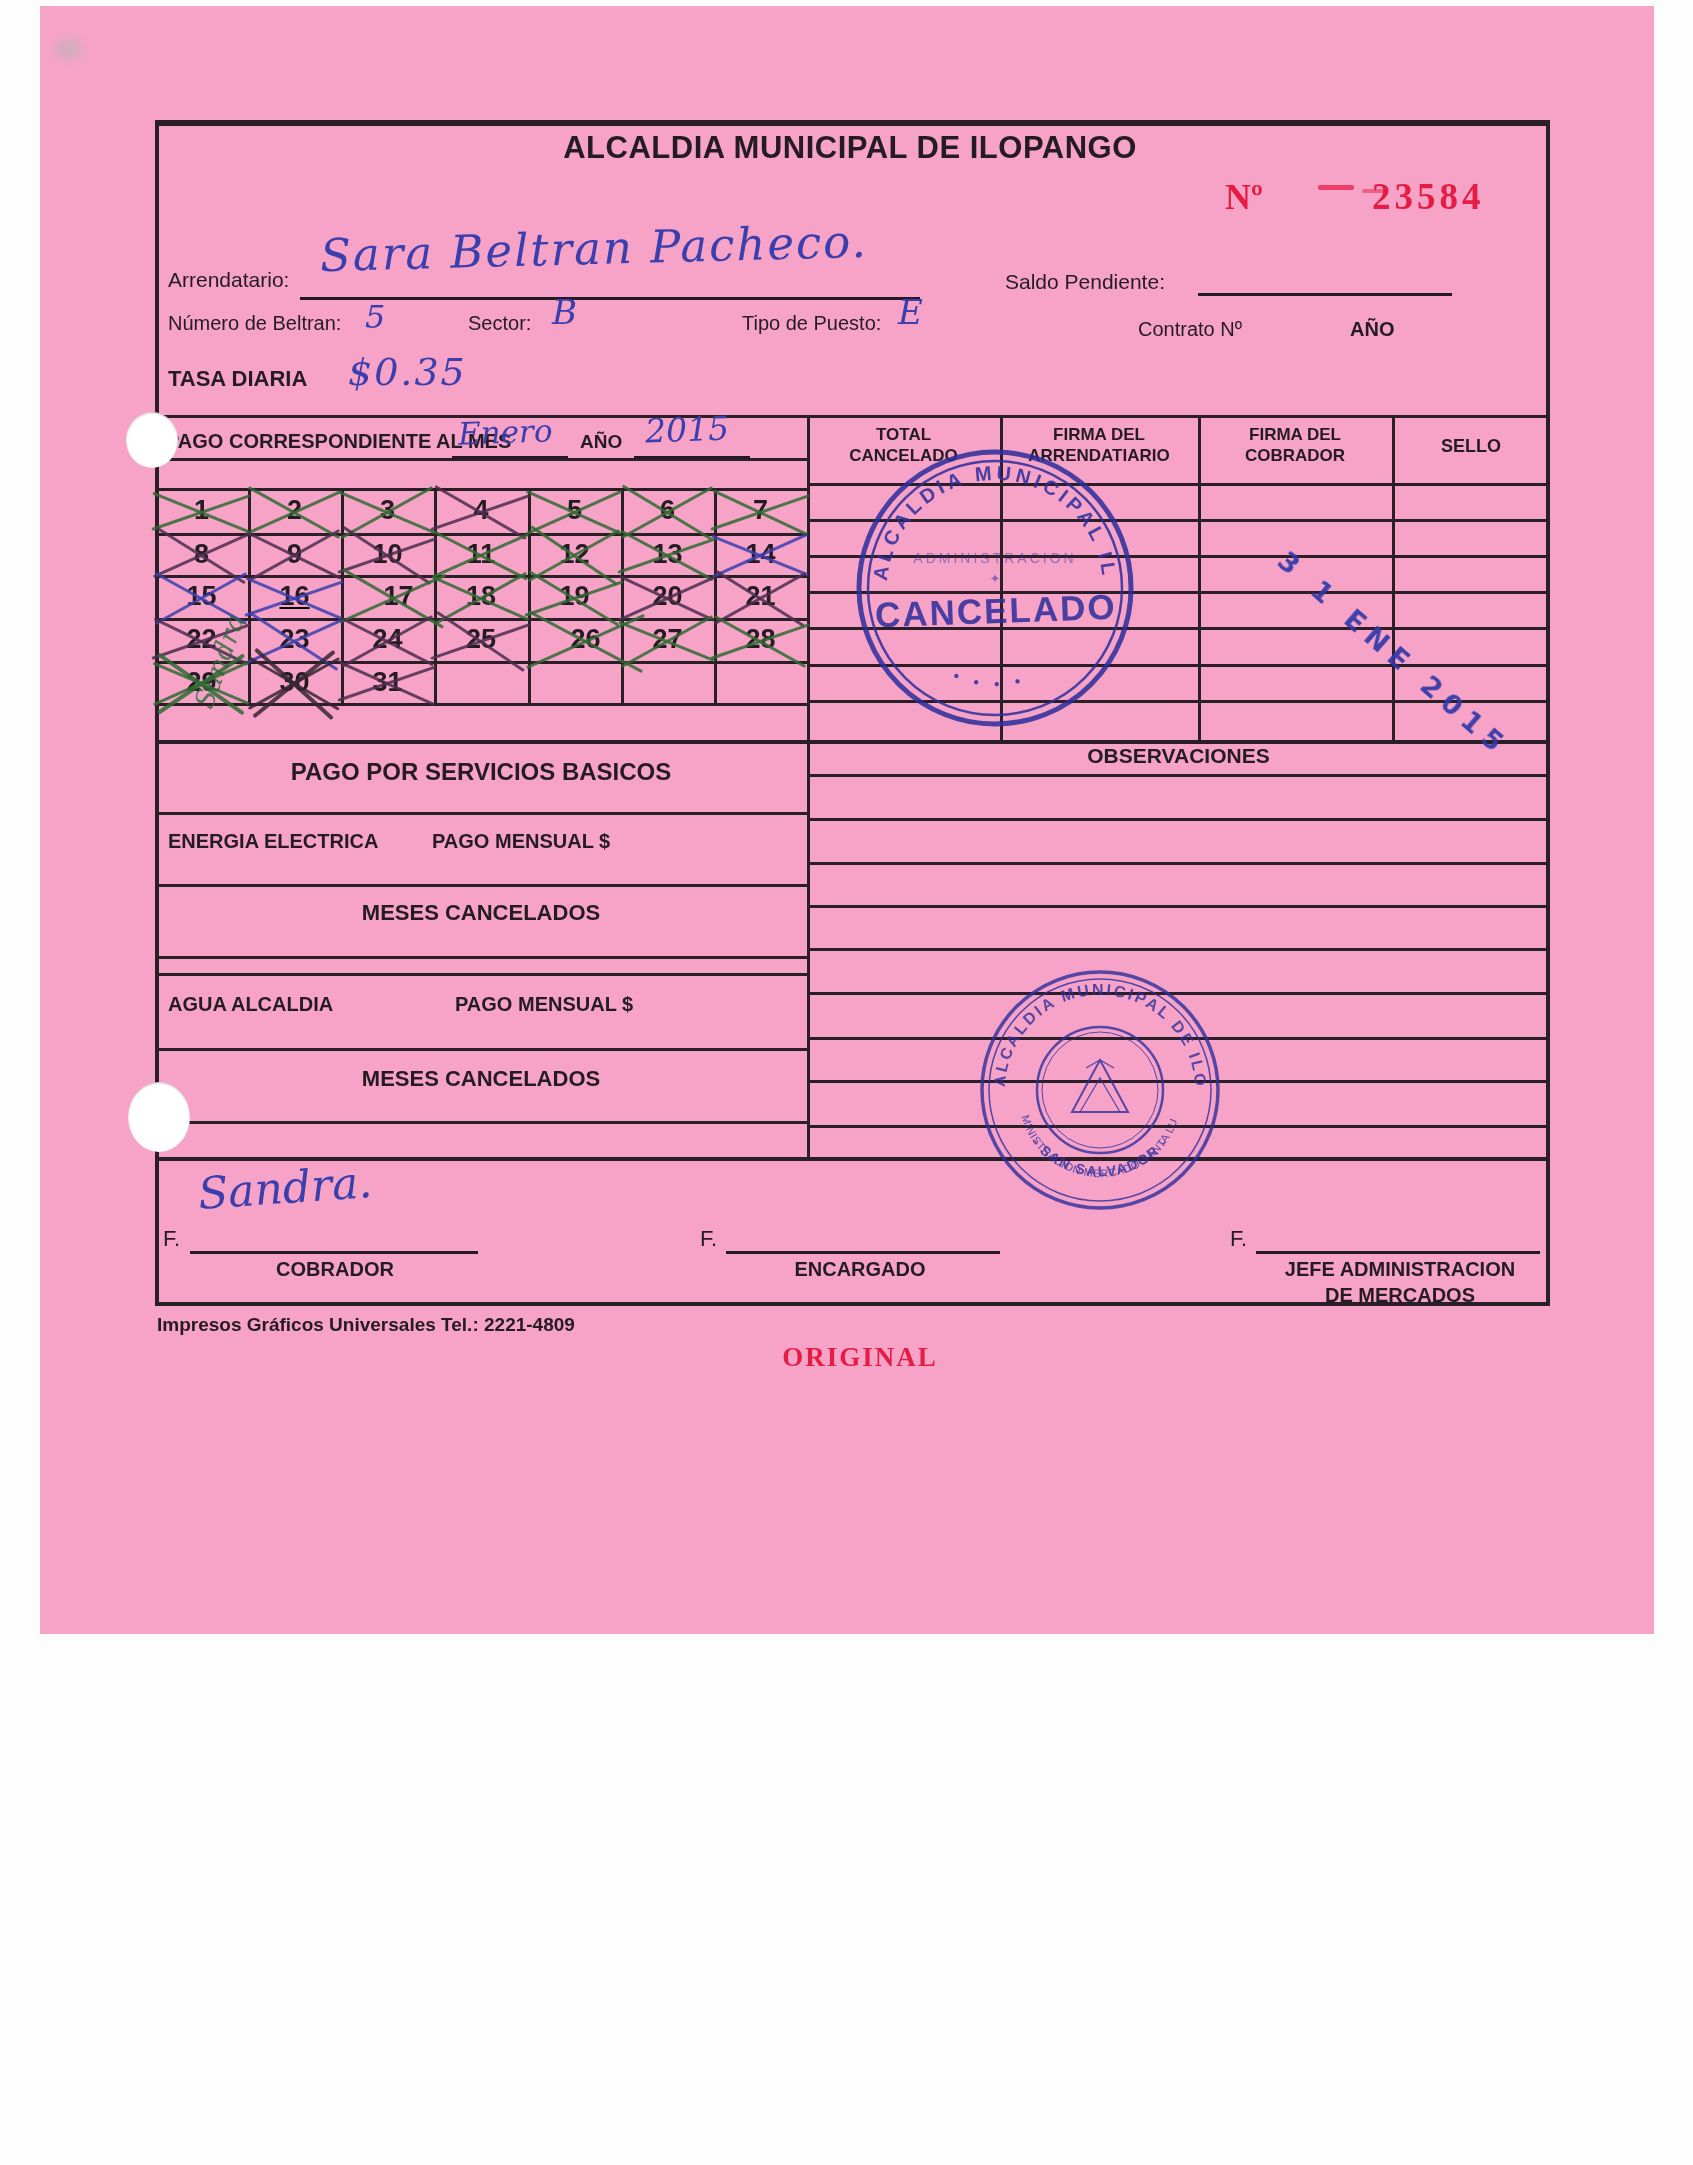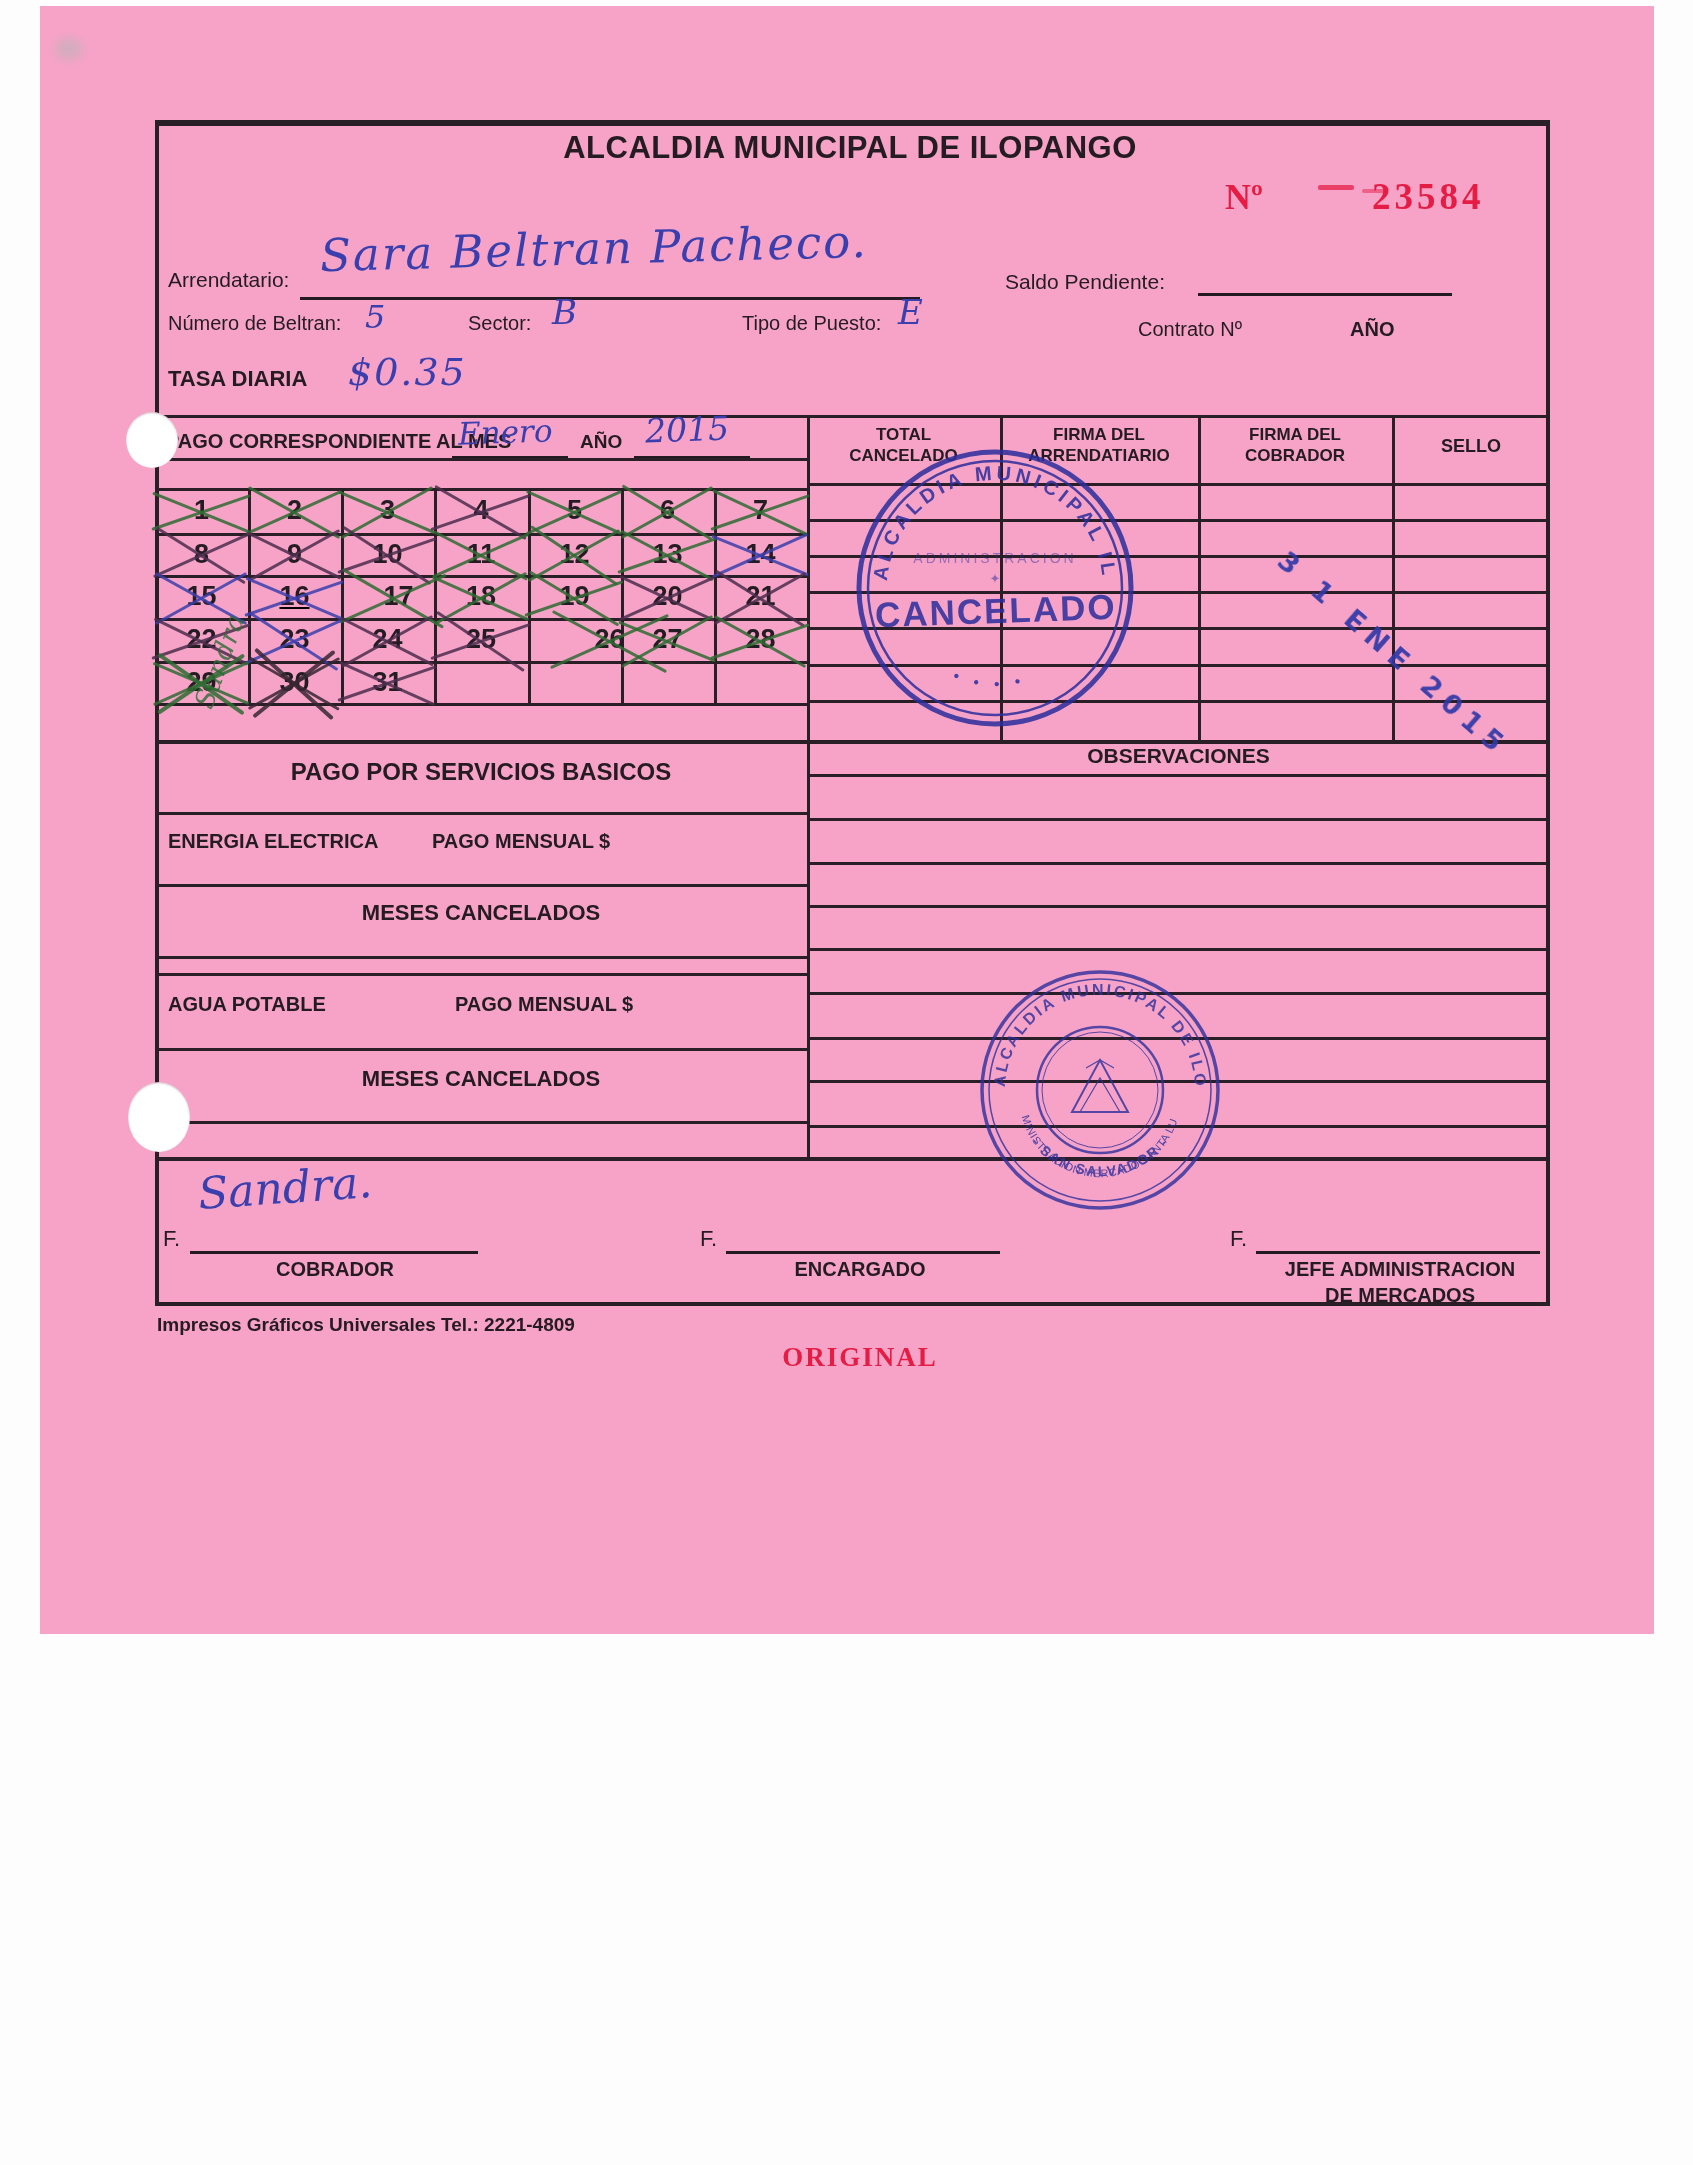--- a/index.html
+++ b/index.html
@@ -110,21 +110,21 @@
       <text x="150" y="185" text-anchor="middle" fill="#2d2e9d" font-size="35" font-weight="bold" letter-spacing="2" font-family="Liberation Sans, sans-serif">CANCELADO</text>
     </g>
   </svg>
 
   <div class="datestamp" style="left:1292px;top:545px;">3 1 ENE 2015</div>
 
   <div class="abs print ctr" style="left:155px;top:758px;width:652px;font-size:24px;">PAGO POR SERVICIOS BASICOS</div>
   <div class="abs print" style="left:168px;top:830px;font-size:20px;">ENERGIA ELECTRICA</div>
   <div class="abs print" style="left:432px;top:830px;font-size:20px;">PAGO MENSUAL $</div>
   <div class="abs print ctr" style="left:155px;top:900px;width:652px;font-size:22px;">MESES CANCELADOS</div>
-  <div class="abs print" style="left:168px;top:993px;font-size:20px;">AGUA POTABLE</div>
+  <div class="abs print" style="left:168px;top:993px;font-size:20px;">AGUA ALCALDIA</div>
   <div class="abs print" style="left:455px;top:993px;font-size:20px;">PAGO MENSUAL $</div>
   <div class="abs print ctr" style="left:155px;top:1066px;width:652px;font-size:22px;">MESES CANCELADOS</div>
   <div class="abs print ctr" style="left:807px;top:744px;width:743px;font-size:21px;">OBSERVACIONES</div>
 
   <svg class="stamp" style="left:970px;top:960px;opacity:.8;filter:blur(.3px);" width="260" height="260">
     <g fill="none" stroke="#2d2e9d">
       <circle cx="130" cy="130" r="118" stroke-width="3.5"></circle>
       <circle cx="130" cy="130" r="111" stroke-width="1.5"></circle>
       <circle cx="130" cy="130" r="63" stroke-width="2.5"></circle>
       <circle cx="130" cy="130" r="58" stroke-width="1"></circle>
@@ -327,21 +327,21 @@
     <div class="cal-cell" style="left: 341px; top: 618px; width: 93px; height: 43px;">
       <span class="day-num">24</span>
       <div class="xstroke" style="background: rgb(76, 46, 78); height: 3px; transform: rotate(27deg);"></div>
       <div class="xstroke" style="background: rgb(76, 46, 78); height: 3px; transform: rotate(-29deg);"></div>
     </div>
     <div class="cal-cell" style="left: 434px; top: 618px; width: 94px; height: 43px;">
       <span class="day-num">25</span>
       <div class="xstroke" style="background: rgb(76, 46, 78); height: 3px; transform: rotate(34deg);"></div>
       <div class="xstroke" style="background: rgb(76, 46, 78); height: 3px; transform: rotate(-19deg);"></div>
     </div>
-    <div class="cal-cell" style="left: 552px; top: 618px; width: 115px; height: 43px;">
+    <div class="cal-cell" style="left: 528px; top: 618px; width: 115px; height: 43px;">
       <span class="day-num">26</span>
       <div class="xstroke" style="background: rgb(47, 107, 51); height: 3px; transform: rotate(28deg);"></div>
       <div class="xstroke" style="background: rgb(47, 107, 51); height: 3px; transform: rotate(-24deg);"></div>
     </div>
     <div class="cal-cell" style="left: 621px; top: 618px; width: 93px; height: 43px;">
       <span class="day-num">27</span>
       <div class="xstroke" style="background: rgb(47, 107, 51); height: 3px; transform: rotate(22deg);"></div>
       <div class="xstroke" style="background: rgb(47, 107, 51); height: 3px; transform: rotate(-29deg);"></div>
     </div>
     <div class="cal-cell" style="left: 714px; top: 618px; width: 93px; height: 43px;">

